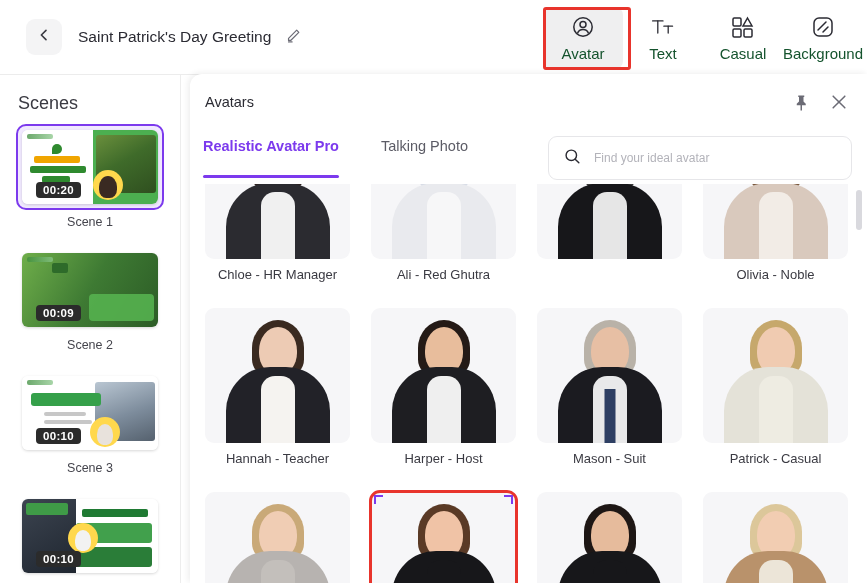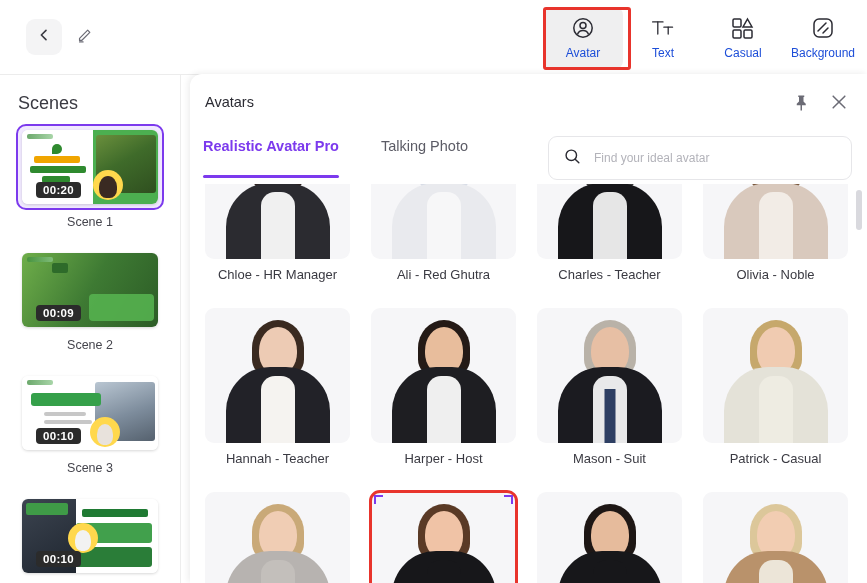--- a/index.html
+++ b/index.html
@@ -28,21 +28,21 @@
   }
   .edit-pencil { margin-left: 14px; display: flex; align-items: center; cursor: pointer; }
 
   .tools { position: absolute; left: 543px; top: 0; height: 75px; display: flex; align-items: center; }
   .tool {
     width: 80px; height: 62px; border-radius: 8px;
     display: flex; flex-direction: column; align-items: center; justify-content: center;
     gap: 5px; cursor: pointer; background: transparent;
   }
   .tool.active { background: #efeff0; }
-  .tool-label { font-size: 12px; color: #1d4ed8; white-space: nowrap; }
+  .tool-label { font-size: 15px; color: #14532d; white-space: nowrap; }
   .tool-icon { height: 26px; display: flex; align-items: center; justify-content: center; }
   .redbox {
     position: absolute; left: 543px; top: 7px; width: 88px; height: 63px;
     border: 3px solid #e8342c; border-radius: 3px; pointer-events: none;
   }
 
   
   .scenes {
     position: absolute; left: 0; top: 75px; width: 181px; height: 508px;
     background: #fff; border-right: 1px solid #ededed; overflow: hidden;
@@ -193,20 +193,21 @@
 <div id="app">
 
   <div class="topbar">
     <div class="back-btn">
       <span>
         <svg width="16" height="16" viewBox="0 0 24 24" fill="none" stroke="#3a3a42" stroke-width="2.4" stroke-linecap="round" stroke-linejoin="round">
             <polyline points="15 5 8 12 15 19"></polyline>
           </svg>
       </span>
     </div>
+    <div class="proj-title">Saint Patrick's Day Greeting</div>
     <div class="edit-pencil">
       <span>
         <svg width="17" height="17" viewBox="0 0 24 24" fill="none" stroke="#6b6b75" stroke-width="1.7" stroke-linecap="round" stroke-linejoin="round">
             <path d="M16.5 4.5l3 3L8 19H5v-3z"></path>
             <line x1="5" y1="21" x2="10" y2="21"></line>
           </svg>
       </span>
     </div>
 
     <div class="tools">
@@ -386,21 +387,20 @@
 
         <div class="card">
           <div class="card-img">
               <div class="pt">
                 <div class="hair" style="background:#3a3a3a"></div>
                 <div class="head" style="background:#e2b493"></div>
                 <div class="body" style="background:#17171a"></div>
                 <div class="shirt" style="background:#e6e6e6"></div>
               </div>
             </div>
-          <div class="card-name">Charles - Teacher</div>
         </div>
 
         <div class="card">
           <div class="card-img">
               <div class="pt">
                 <div class="hair" style="background:#7b5a3f"></div>
                 <div class="head" style="background:#eec7ad"></div>
                 <div class="body" style="background:#d9c9bd"></div>
                 <div class="shirt" style="background:#f2ece6"></div>
               </div>

